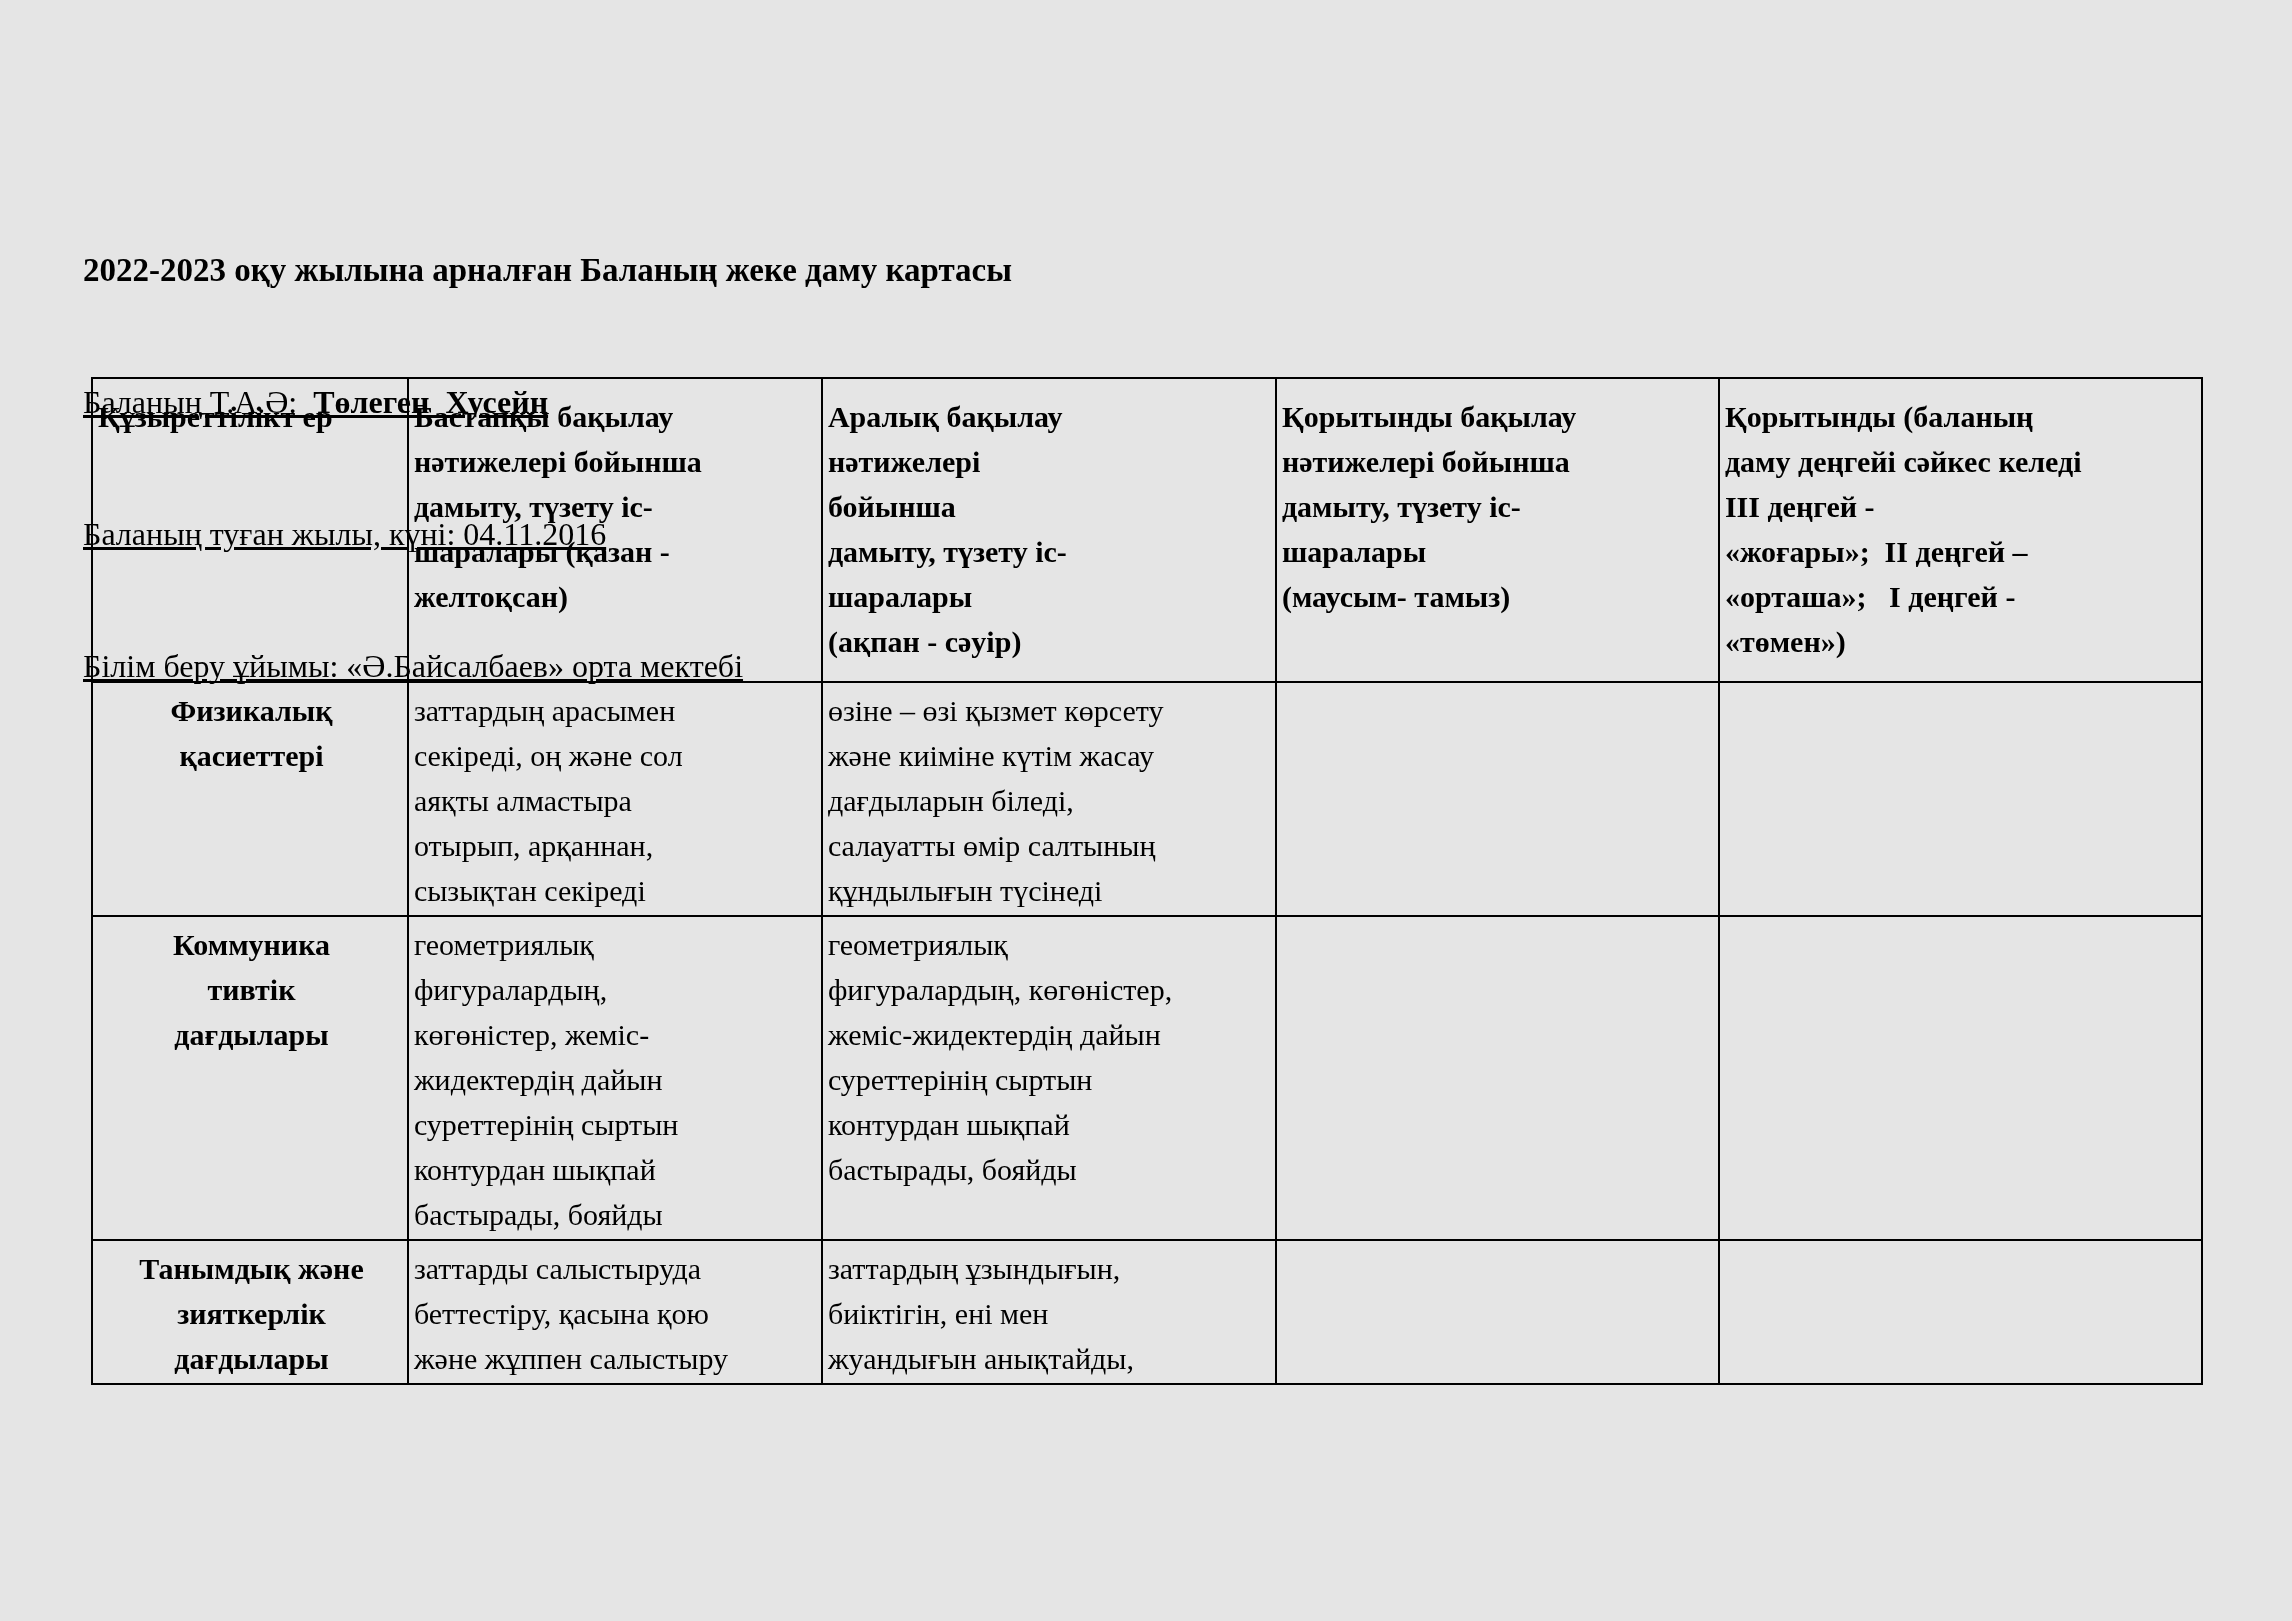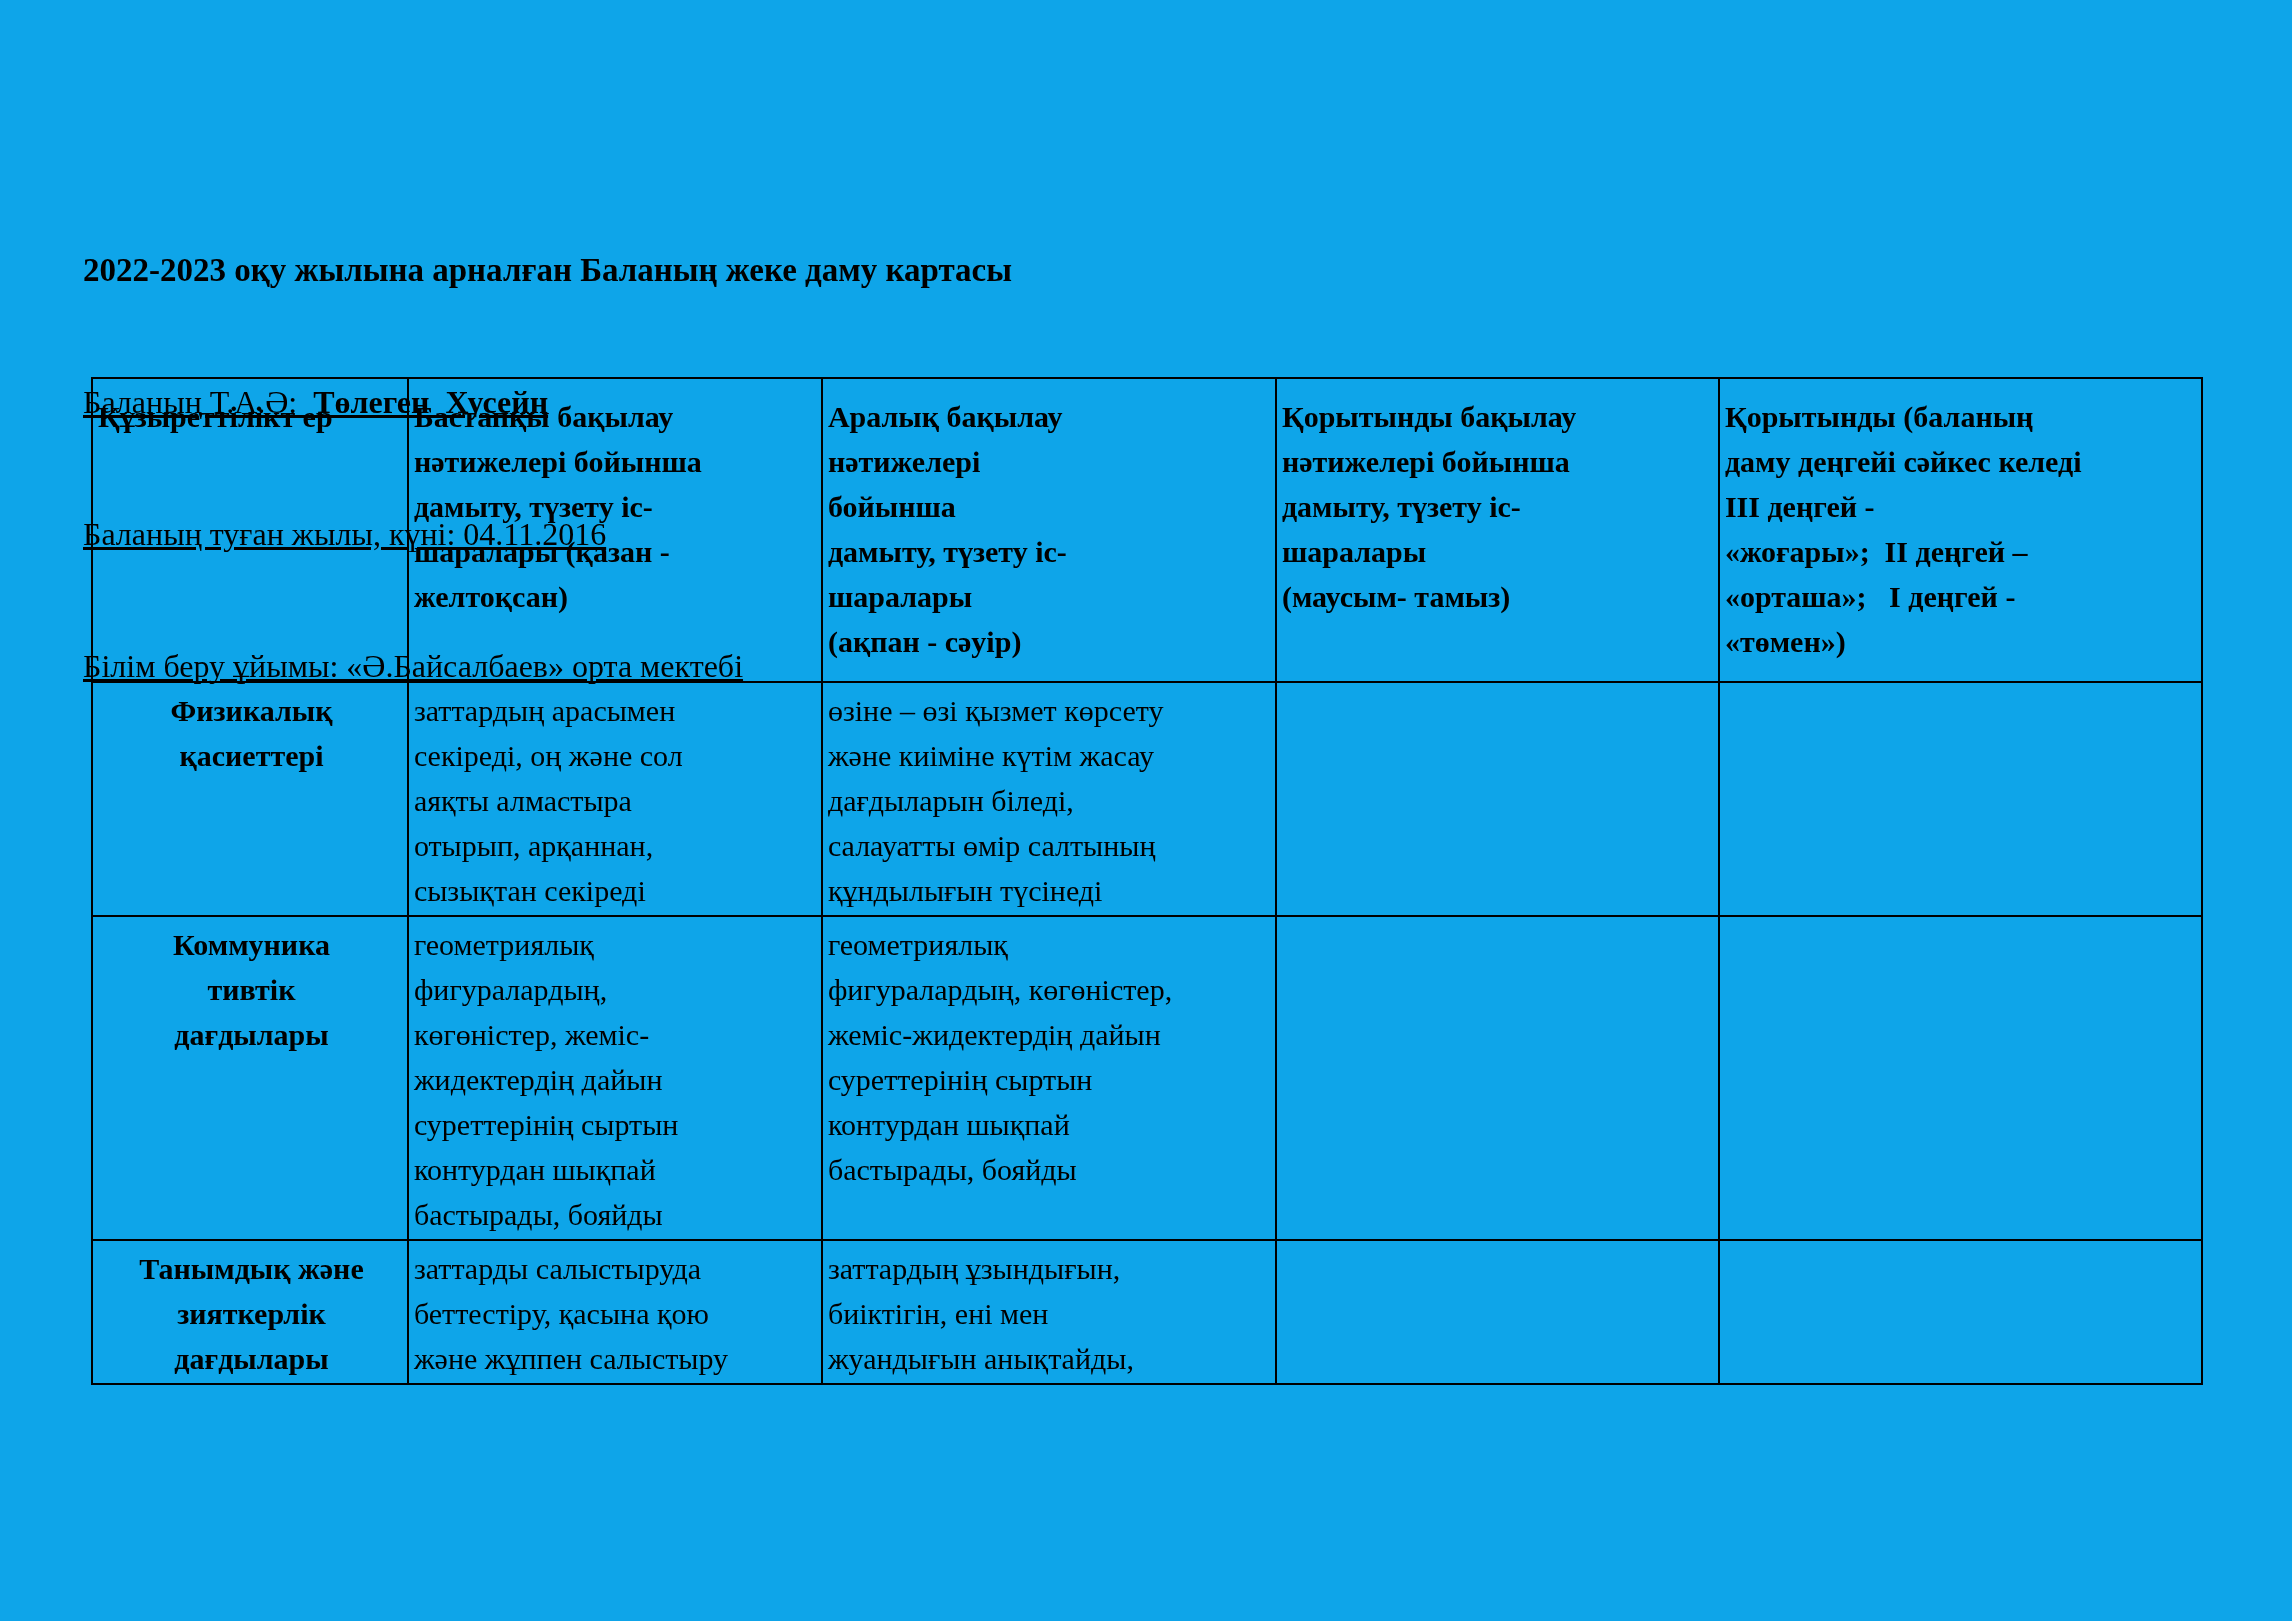--- a/index.html
+++ b/index.html
@@ -1,21 +1,21 @@
 <!DOCTYPE html>
 <html><head>
 <meta charset="utf-8">
 <style>
   * { box-sizing: border-box; }
   html, body { margin: 0; padding: 0; background: #ffffff; }
   .page {
     position: relative;
     width: 2293px;
     height: 1621px;
-    background: #0ea5e9;
+    background: #e5e5e5;
     color: #000000;
     font-family: "Liberation Serif", "DejaVu Serif", serif;
     overflow: hidden;
   }
   .doc-header {
     position: absolute;
     left: 83px;
     top: 160px;
     font-size: 32px;
     line-height: 44px;

